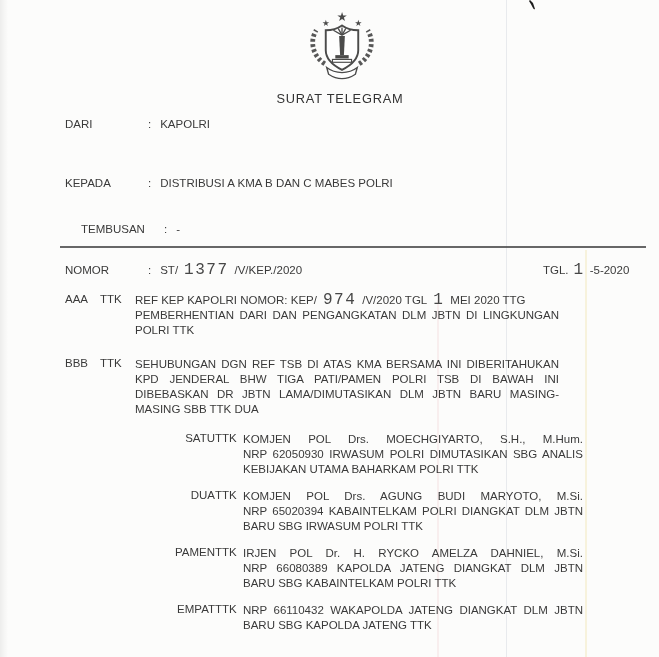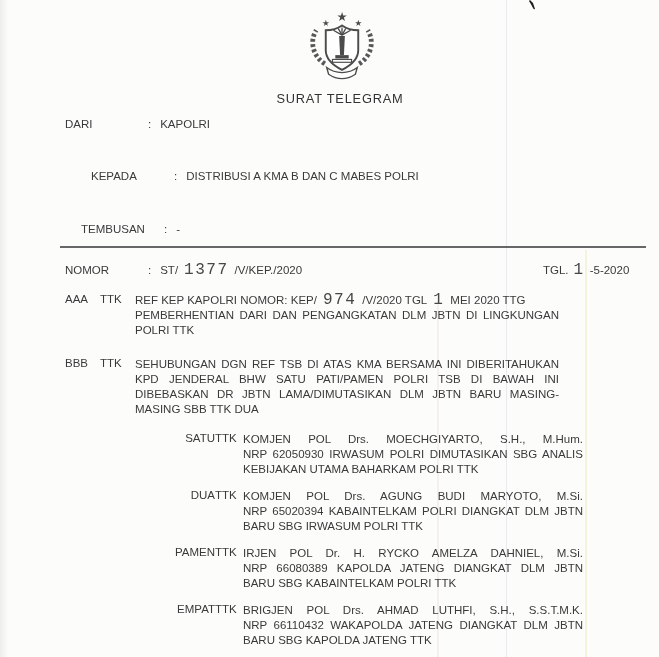--- a/index.html
+++ b/index.html
@@ -95,21 +95,21 @@
     <rect x="35" y="55.5" width="20" height="3" fill="none" stroke="#3c3c3c" stroke-width="1.2"></rect>
 
     <path d="M29,64 C38,71 52,71 61,64 L59,71 C50,77 40,77 31,71 Z" fill="#ffffff" stroke="#3c3c3c" stroke-width="1.4"></path>
   </svg>
 
   <div class="doc-title">SURAT TELEGRAM</div>
 
   <div class="field-row" style="top:118px;">
     <span class="lbl">DARI</span><span class="sep">:</span><span class="val">KAPOLRI</span>
   </div>
-  <div class="field-row" style="top:170px;margin-left:26px;">
+  <div class="field-row" style="top:177px;">
     <span class="lbl">KEPADA</span><span class="sep">:</span><span class="val">DISTRIBUSI A KMA B DAN C MABES POLRI</span>
   </div>
   <div class="field-row" style="top:223px;margin-left:16px;">
     <span class="lbl">TEMBUSAN</span><span class="sep">:</span><span class="val">-</span>
   </div>
 
 
   <div class="rule"></div>
 
   <div class="nomor-left">
@@ -124,21 +124,21 @@
   <div class="para-text main-text" style="top:293px;">
     <div class="ln"><span>REF KEP KAPOLRI NOMOR: KEP/</span><span class="typed gap">974</span><span>/V/2020 TGL</span><span class="typed gap">1</span><span>MEI 2020 TTG</span></div>
     <div class="ln j">PEMBERHENTIAN DARI DAN PENGANGKATAN DLM JBTN DI LINGKUNGAN</div>
     <div class="ln">POLRI TTK</div>
   </div>
 
   <div class="para-label main-label" style="top:357px;">BBB</div>
   <div class="para-ttk main-ttk" style="top:357px;">TTK</div>
   <div class="para-text main-text" style="top:357px;">
     <div class="ln j">SEHUBUNGAN DGN REF TSB DI ATAS KMA BERSAMA INI DIBERITAHUKAN</div>
-    <div class="ln j">KPD JENDERAL BHW SATU PATI/PAMEN POLRI TSB DI BAWAH INI</div>
+    <div class="ln j">KPD JENDERAL BHW TIGA PATI/PAMEN POLRI TSB DI BAWAH INI</div>
     <div class="ln j">DIBEBASKAN DR JBTN LAMA/DIMUTASIKAN DLM JBTN BARU MASING-</div>
     <div class="ln">MASING SBB TTK DUA</div>
   </div>
 
   <div class="para-label sub-label" style="top:432px;">SATU</div>
   <div class="para-ttk sub-ttk" style="top:432px;">TTK</div>
   <div class="para-text sub-text" style="top:432px;">
     <div class="ln j">KOMJEN POL Drs. MOECHGIYARTO, S.H., M.Hum.</div>
     <div class="ln j">NRP 62050930 IRWASUM POLRI DIMUTASIKAN SBG ANALIS</div>
     <div class="ln">KEBIJAKAN UTAMA BAHARKAM POLRI TTK</div>
@@ -156,18 +156,17 @@
   <div class="para-ttk sub-ttk" style="top:546px;">TTK</div>
   <div class="para-text sub-text" style="top:546px;">
     <div class="ln j">IRJEN POL Dr. H. RYCKO AMELZA DAHNIEL, M.Si.</div>
     <div class="ln j">NRP 66080389 KAPOLDA JATENG DIANGKAT DLM JBTN</div>
     <div class="ln">BARU SBG KABAINTELKAM POLRI TTK</div>
   </div>
 
   <div class="para-label sub-label" style="top:603px;">EMPAT</div>
   <div class="para-ttk sub-ttk" style="top:603px;">TTK</div>
   <div class="para-text sub-text" style="top:603px;">
-    <div class="ln j">BRIGJEN POL Drs. AHMAD LUTHFI, S.H., S.S.T.M.K.</div>
     <div class="ln j">NRP 66110432 WAKAPOLDA JATENG DIANGKAT DLM JBTN</div>
     <div class="ln">BARU SBG KAPOLDA JATENG TTK</div>
   </div>
 
 </div>
 
 </body></html>

